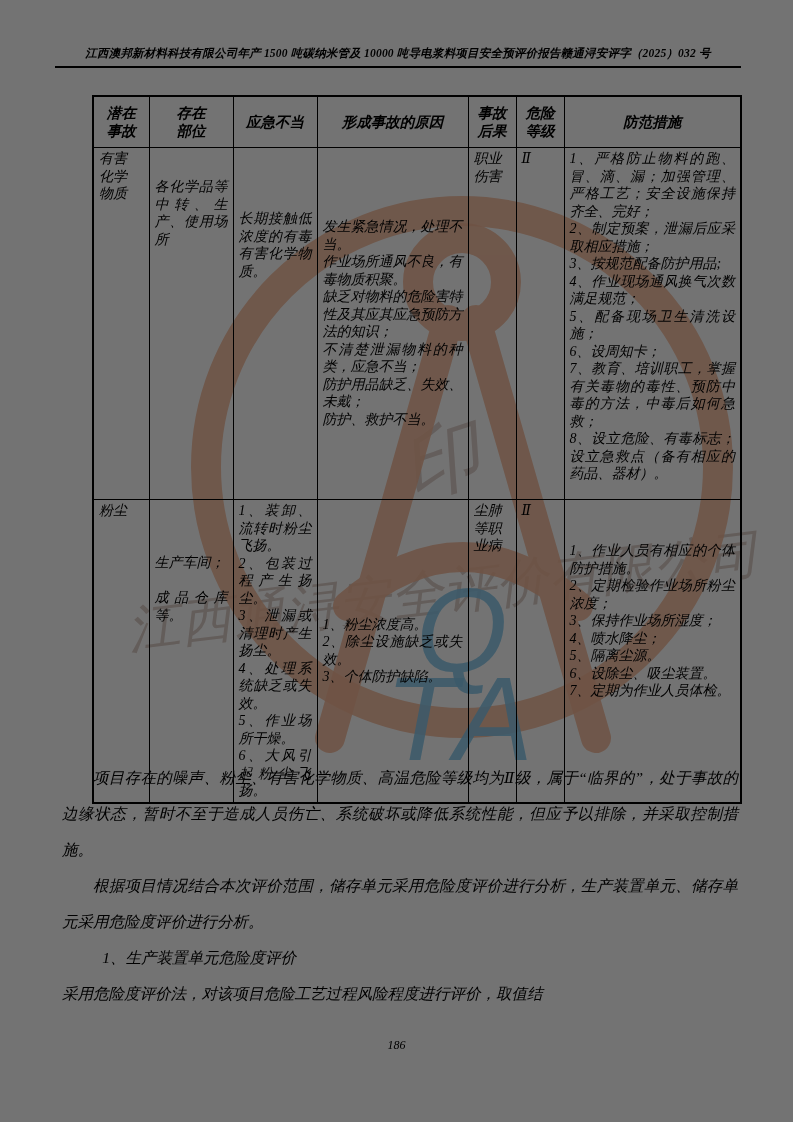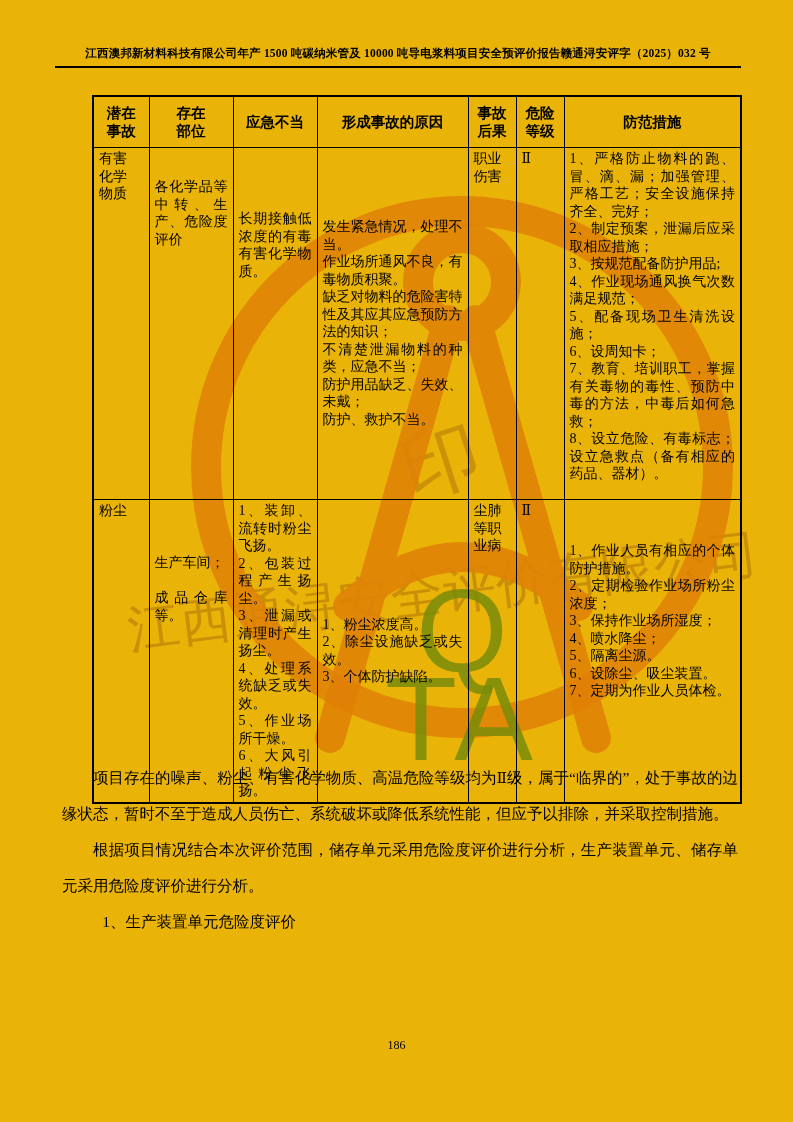--- a/index.html
+++ b/index.html
@@ -1,19 +1,19 @@
 <!DOCTYPE html>
 <html><head>
 <meta charset="utf-8">
 <style>
   html,body{margin:0;padding:0;background:#e8e8e8;}
   .page{
-    position:relative;width:793px;height:1122px;background:#eab308;
+    position:relative;width:793px;height:1122px;background:#737373;
     margin:0 auto;overflow:hidden;
-    font-family:"Liberation Serif","DejaVu Serif",serif;color:#000;
+    font-family:"Liberation Serif","DejaVu Serif",serif;color:#000;font-style:italic;
   }
   
   .doc-header{
     position:absolute;top:46px;left:55px;right:52px;
     font-size:11.5px;font-weight:bold;letter-spacing:.2px;
     text-align:center;border-bottom:2px solid #000;padding-bottom:5px;
     white-space:nowrap;
   }
   
   table.hz{
@@ -80,21 +80,21 @@
       <th>事故
 后果</th>
       <th>危险
 等级</th>
       <th>防范措施</th>
     </tr>
     <tr class="r1">
       <td class="ctr">有害
 化学
 物质</td>
-      <td class="loc">各化学品等中转、生产、危险度评价</td>
+      <td class="loc">各化学品等中转、生产、使用场所</td>
       <td class="trig">长期接触低浓度的有毒有害化学物质。</td>
       <td class="cause">发生紧急情况，处理不当。
 作业场所通风不良，有毒物质积聚。
 缺乏对物料的危险害特性及其应其应急预防方法的知识；
 不清楚泄漏物料的种类，应急不当；
 防护用品缺乏、失效、未戴；
 防护、救护不当。</td>
       <td class="ctr">职业
 伤害</td>
       <td class="ctr">Ⅱ</td>
@@ -133,20 +133,21 @@
 6、设除尘、吸尘装置。
 7、定期为作业人员体检。</td>
     </tr>
   </tbody>
     </table>
 
   <div class="body-text">
     <p class="indent">项目存在的噪声、粉尘、有害化学物质、高温危险等级均为Ⅱ级，属于“临界的”，处于事故的边缘状态，暂时不至于造成人员伤亡、系统破坏或降低系统性能，但应予以排除，并采取控制措施。</p>
     <p class="indent">根据项目情况结合本次评价范围，储存单元采用危险度评价进行分析，生产装置单元、储存单元采用危险度评价进行分析。</p>
     <p class="list-line">1、生产装置单元危险度评价</p>
+    <p>采用危险度评价法，对该项目危险工艺过程风险程度进行评价，取值结</p>
   </div>
 
   <div class="page-num">186</div>
 
   <div class="watermark">
     <svg width="793" height="1122" viewBox="0 0 793 1122">
 
       <text class="wm-co" x="130" y="648" font-size="52" letter-spacing="1" fill="#d3c1ba" opacity="0.8" transform="rotate(-7 130 648)">江西通浔安全评价有限公司</text>
 
       <text class="wm-co" x="412" y="498" font-size="78" fill="#d3c1ba" opacity="0.75" transform="rotate(-18 412 498)">印</text>

